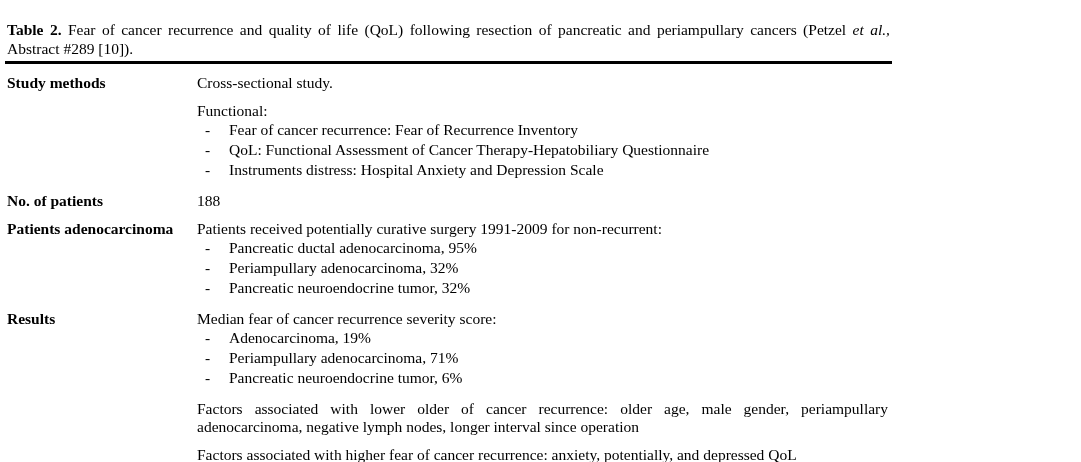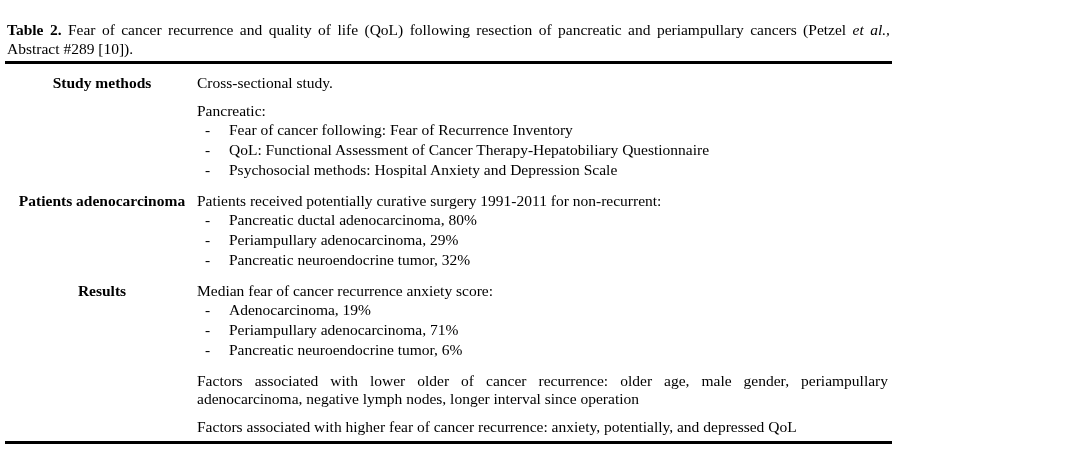--- a/index.html
+++ b/index.html
@@ -33,21 +33,21 @@
   table.datatable {
     width: 100%;
     border-collapse: collapse;
     margin-top: 10px;
     border-bottom: 3px solid #000;
   }
   table.datatable th {
     width: 190px;
     min-width: 190px;
     vertical-align: top;
-    text-align: center;
+    text-align: left;
     font-weight: bold;
     padding: 0 0 0 2px;
     line-height: 18px;
   }
   table.datatable td {
     vertical-align: top;
     padding: 0;
   }
   .para {
     margin: 0 4px 10px 0;
@@ -74,61 +74,67 @@
 <body>
 
 <div class="page">
   <p class="caption"><span class="seg-bold">Table 2.</span><span class="seg-normal"> Fear of cancer recurrence and quality of life (QoL) following resection of pancreatic and periampullary cancers (Petzel </span><span class="seg-italic">et al.,</span><span class="seg-normal"> Abstract #289 [10]).</span></p>
   <table class="datatable">
     <tbody>
         <tr>
           <th>Study methods</th>
           <td>
             <p class="para">Cross-sectional study.</p>
-            <p class="para tight">Pancreatic:</p>
+            <p class="para tight">Functional:</p>
             <div class="blist">
               <div class="bitem">
                 <span class="dash">-</span>
-                <span class="btext">Fear of cancer following: Fear of Recurrence Inventory</span>
+                <span class="btext">Fear of cancer recurrence: Fear of Recurrence Inventory</span>
               </div>
               <div class="bitem">
                 <span class="dash">-</span>
                 <span class="btext">QoL: Functional Assessment of Cancer Therapy-Hepatobiliary Questionnaire</span>
               </div>
               <div class="bitem">
                 <span class="dash">-</span>
-                <span class="btext">Psychosocial methods: Hospital Anxiety and Depression Scale</span>
+                <span class="btext">Instruments distress: Hospital Anxiety and Depression Scale</span>
               </div>
             </div>
           </td>
         </tr>
         <tr>
+          <th>No. of patients</th>
+          <td>
+            <p class="para">188</p>
+          </td>
+        </tr>
+        <tr>
           <th>Patients adenocarcinoma</th>
           <td>
-            <p class="para tight">Patients received potentially curative surgery 1991-2011 for non-recurrent:</p>
+            <p class="para tight">Patients received potentially curative surgery 1991-2009 for non-recurrent:</p>
             <div class="blist">
               <div class="bitem">
                 <span class="dash">-</span>
-                <span class="btext">Pancreatic ductal adenocarcinoma, 80%</span>
+                <span class="btext">Pancreatic ductal adenocarcinoma, 95%</span>
               </div>
               <div class="bitem">
                 <span class="dash">-</span>
-                <span class="btext">Periampullary adenocarcinoma, 29%</span>
+                <span class="btext">Periampullary adenocarcinoma, 32%</span>
               </div>
               <div class="bitem">
                 <span class="dash">-</span>
                 <span class="btext">Pancreatic neuroendocrine tumor, 32%</span>
               </div>
             </div>
           </td>
         </tr>
         <tr>
           <th>Results</th>
           <td>
-            <p class="para tight">Median fear of cancer recurrence anxiety score:</p>
+            <p class="para tight">Median fear of cancer recurrence severity score:</p>
             <div class="blist">
               <div class="bitem">
                 <span class="dash">-</span>
                 <span class="btext">Adenocarcinoma, 19%</span>
               </div>
               <div class="bitem">
                 <span class="dash">-</span>
                 <span class="btext">Periampullary adenocarcinoma, 71%</span>
               </div>
               <div class="bitem">

